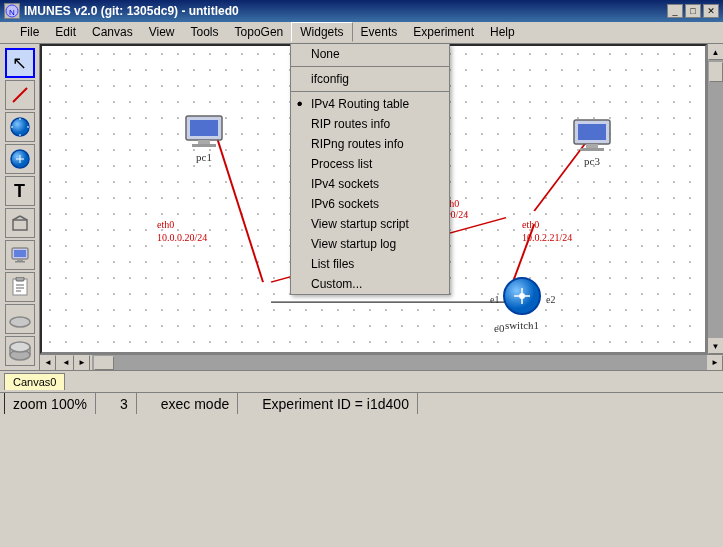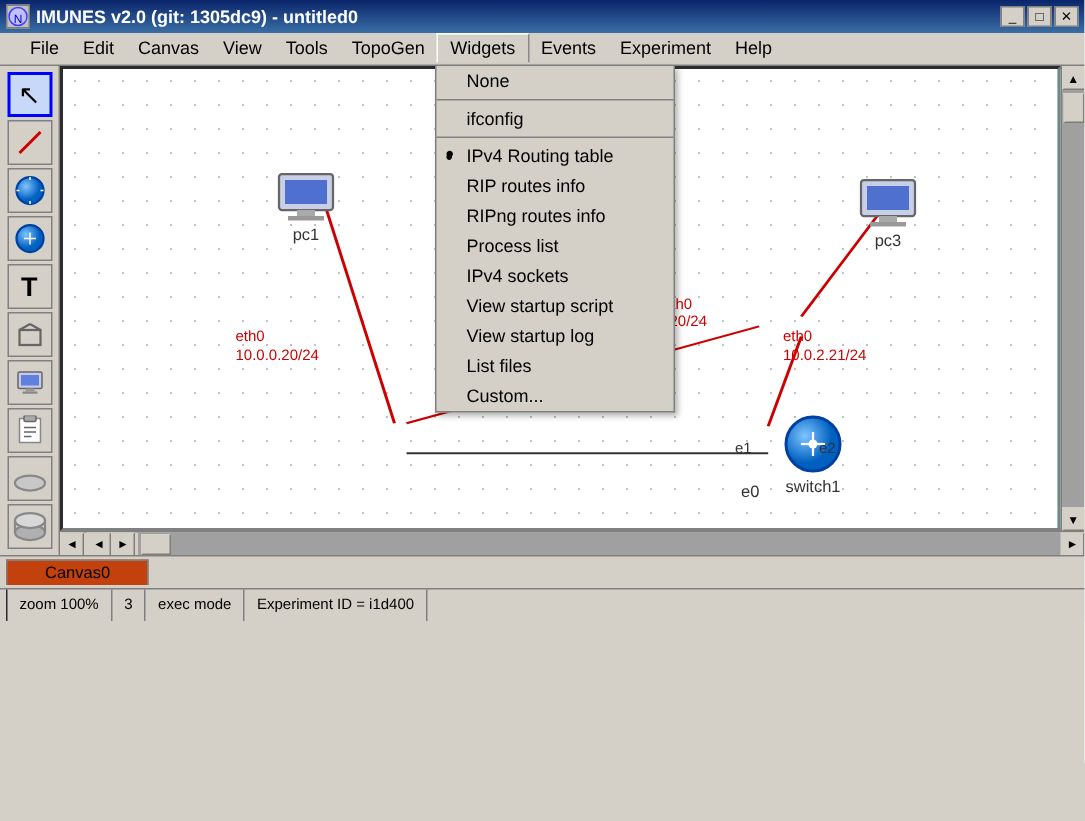--- a/index.html
+++ b/index.html
@@ -69,25 +69,26 @@
       align-items: center;
       justify-content: center;
       cursor: pointer;
       font-size: 14px;
     }
     .tool-btn.selected { border: 2px solid #0000ff; background: #c8d8f8; }
 
     
     .canvas-area {
       flex: 1;
-      background: #5eead4;
+      background: #f0abfc;
       position: relative;
       overflow: hidden;
       border: 2px inset #808080;
       margin: 2px;
+      font-family: Liberation Serif, serif;
     }
     .canvas-bg {
       position: absolute;
       top: 0; left: 0; right: 0; bottom: 0;
       background-image: 
         radial-gradient(circle, #c0c0c0 1px, transparent 1px);
       background-size: 16px 16px;
       background-color: white;
     }
 
@@ -168,44 +169,45 @@
     .v-scroll-track { flex: 1; width: 100%; background: #a0a0a0; position: relative; }
     .v-scroll-thumb { width: 14px; height: 20px; background: #d4d0c8; border: 1px outset #d4d0c8; position: absolute; left: 1px; top: 2px; }
 
     
     .status-bar {
       height: 22px;
       background: #d4d0c8;
       border-top: 1px solid #808080;
       display: flex;
       align-items: center;
-      font-size: 10px;
+      font-size: 14px;
+      gap: 16px;
     }
     .status-segment {
       padding: 0 8px;
       height: 100%;
       display: flex;
       align-items: center;
       border-right: 1px solid #808080;
     }
     .status-segment:first-child { border-left: 1px inset #808080; margin-left: 4px; }
 
     
     .canvas-tab-bar {
       height: 22px;
       background: #d4d0c8;
       border-top: 1px solid #808080;
       display: flex;
       align-items: center;
     }
     .canvas-tab {
-      padding: 2px 25px;
+      padding: 2px 8px;
       border: 1px solid #808080;
       border-bottom: none;
-      background: #c2410c;
+      background: #fef9c3;
       font-size: 11px;
       cursor: pointer;
       margin-left: 4px;
     }
 
     .node-name { color: #333333; font-size: 11px; margin-top: 1px; }
 
     .content-area {
       display: flex;
       flex: 1;
@@ -375,21 +377,21 @@
           <span class="node-name">pc3</span>
         </div>
 
         <div style="position:absolute; left:480px; top:172px; font-size:10px; color:#cc0000; line-height:1.3;">
           eth0<br>10.0.2.21/24
         </div>
 
         <div style="position:absolute; left:400px; top:152px; font-size:10px; color:#cc0000;">eth0</div>
         <div style="position:absolute; left:396px; top:163px; font-size:10px; color:#cc0000;">2.20/24</div>
 
-        <div class="node" style="left:478px; top:228px;">
+        <div class="node" style="left:458px; top:228px;">
           <svg width="44" height="44" viewBox="0 0 44 44">
             <circle cx="22" cy="22" r="18" fill="url(#sg1)" stroke="#0040a0" stroke-width="2"></circle>
             <defs>
                 <radialGradient id="sg1" cx="35%" cy="35%">
                   <stop offset="0%" stop-color="#80c4ff"></stop>
                   <stop offset="100%" stop-color="#0060c0"></stop>
                 </radialGradient>
               </defs>
             <line x1="14" y1="22" x2="30" y2="22" stroke="white" stroke-width="1.5"></line>
             <line x1="22" y1="14" x2="22" y2="30" stroke="white" stroke-width="1.5"></line>
@@ -444,17 +446,18 @@
   <div class="dropdown-item">ifconfig</div>
   <div class="dropdown-separator"></div>
   <div class="dropdown-item checked" style="position:relative;">
     <span style="position:absolute; left:6px; font-size:16px; line-height:1;">•</span>
     IPv4 Routing table
   </div>
   <div class="dropdown-item">RIP routes info</div>
   <div class="dropdown-item">RIPng routes info</div>
   <div class="dropdown-item">Process list</div>
   <div class="dropdown-item">IPv4 sockets</div>
+  <div class="dropdown-item">IPv6 sockets</div>
   <div class="dropdown-item">View startup script</div>
   <div class="dropdown-item">View startup log</div>
   <div class="dropdown-item">List files</div>
   <div class="dropdown-item">Custom...</div>
 </div>
 
 </body></html>

